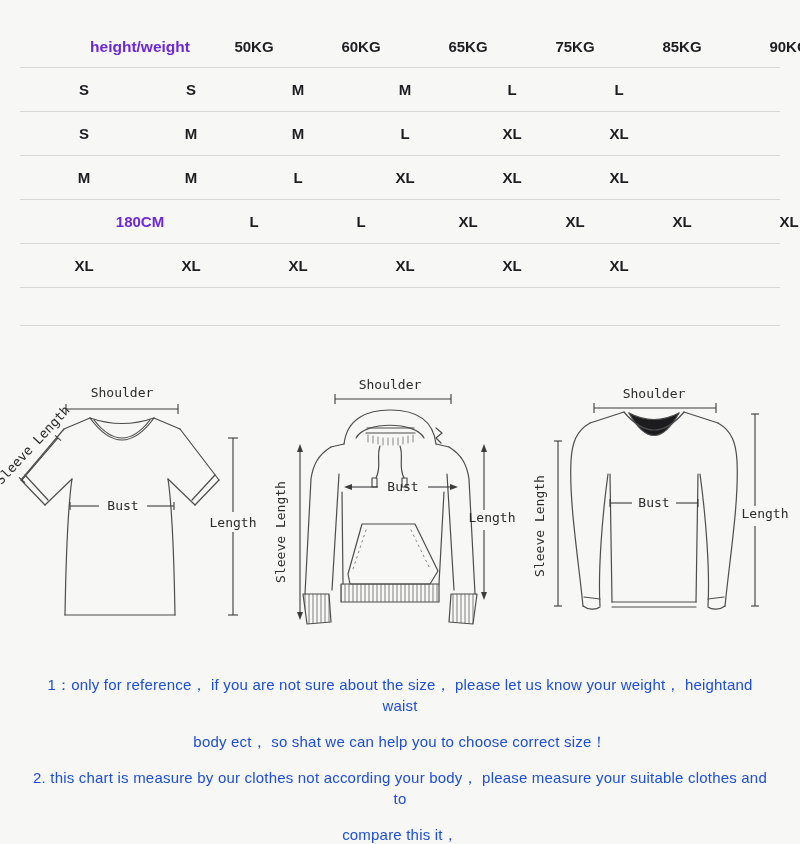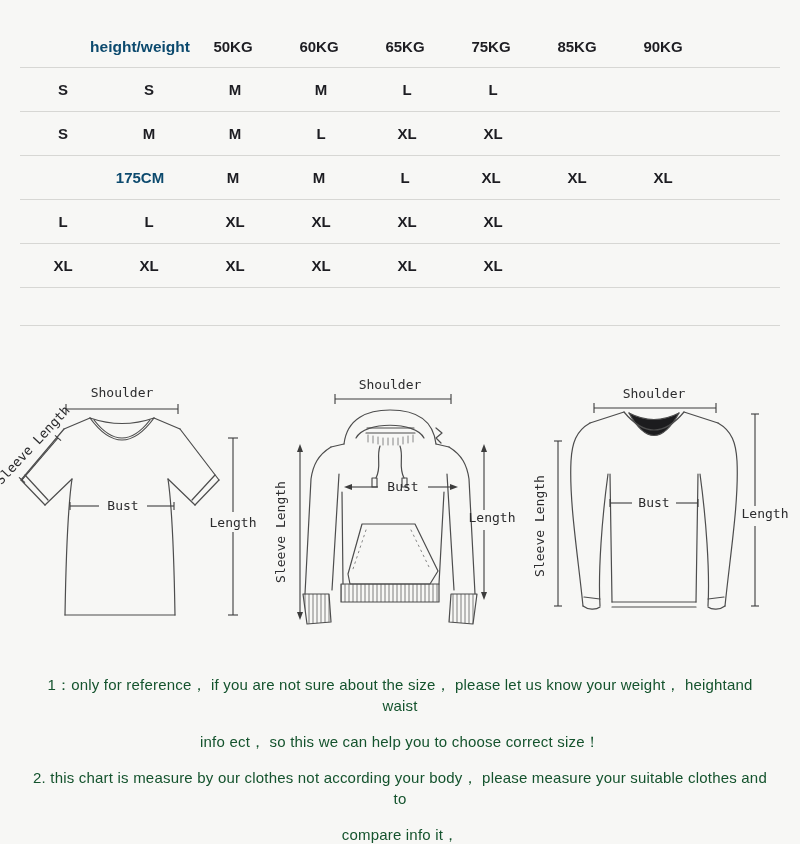--- a/index.html
+++ b/index.html
@@ -18,27 +18,27 @@
     margin:0 20px;
     border-bottom:1px solid #d7d7d4;
   }
   .trow.header{height:41px;}
   .trow.empty{height:37px;}
   .c0{
     box-sizing:border-box;
     flex:0 0 170px;
     padding-left:70px;
     text-align:center;
-    font-weight:bold;font-size:15px;color:#0c4a6e;
+    font-weight:bold;font-size:15px;color:#6d28d9;
   }
   .trow.header .c0{font-size:15.5px;}
   .c{
     flex:0 0 86px;
     text-align:center;
-    font-weight:bold;font-size:15px;color:#1d1d22;
+    font-weight:bold;font-size:15px;color:#1d1d22;padding-left:21px;
   }
   
   .figs{
     display:flex;align-items:flex-end;
     margin-top:40px;
   }
   .figs svg{display:block;}
   .fig2{margin-left:10px;}
   .fig3{margin-left:6px;}
   .garment{stroke:#4d4d4d;stroke-width:1.2;fill:none;stroke-linecap:round;stroke-linejoin:round;}
@@ -47,21 +47,21 @@
   .arrow{fill:#3c3c3c;stroke:none;}
   .dlabel{
     font-family:"DejaVu Sans Mono", monospace;
     font-size:13px;fill:#2c2c2e;
   }
   
   .notes{margin-top:36px;text-align:center;}
   .notes p{
     margin:0 30px 15px 30px;
     font-size:15px;line-height:21px;
-    color:#14532d;letter-spacing:0.2px;
+    color:#1d4ed8;letter-spacing:0.2px;
   }
 </style>
 </head>
 <body>
 
 <div class="size-table">
   <div class="trow header">
     <div class="c0">height/weight</div>
     <div class="c">50KG</div>
     <div class="c">60KG</div>
@@ -83,30 +83,30 @@
   <div class="trow">
     <div class="c">S</div>
     <div class="c">M</div>
     <div class="c">M</div>
     <div class="c">L</div>
     <div class="c">XL</div>
     <div class="c">XL</div>
   </div>
 
   <div class="trow">
-    <div class="c0">175CM</div>
-    <div class="c">M</div>
-    <div class="c">M</div>
-    <div class="c">L</div>
-    <div class="c">XL</div>
-    <div class="c">XL</div>
-    <div class="c">XL</div>
-  </div>
-
-  <div class="trow">
+    <div class="c">M</div>
+    <div class="c">M</div>
+    <div class="c">L</div>
+    <div class="c">XL</div>
+    <div class="c">XL</div>
+    <div class="c">XL</div>
+  </div>
+
+  <div class="trow">
+    <div class="c0">180CM</div>
     <div class="c">L</div>
     <div class="c">L</div>
     <div class="c">XL</div>
     <div class="c">XL</div>
     <div class="c">XL</div>
     <div class="c">XL</div>
   </div>
 
   <div class="trow">
     <div class="c">XL</div>
@@ -273,16 +273,16 @@
       <line x1="227" y1="160" x2="227" y2="240"></line>
       <line x1="223" y1="48" x2="231" y2="48"></line>
       <line x1="223" y1="240" x2="231" y2="240"></line>
     </g>
     <text class="dlabel" x="237" y="152" text-anchor="middle">Length</text>
   </svg>
 </div>
 
 <div class="notes">
   <p>1：only for reference， if you are not sure about the size， please let us know your weight， heightand waist</p>
-  <p>info ect， so this we can help you to choose correct size！</p>
+  <p>body ect， so shat we can help you to choose correct size！</p>
   <p>2. this chart is measure by our clothes not according your body， please measure your suitable clothes and to</p>
-  <p>compare info it，</p>
+  <p>compare this it，</p>
 </div>
 
 </body></html>

